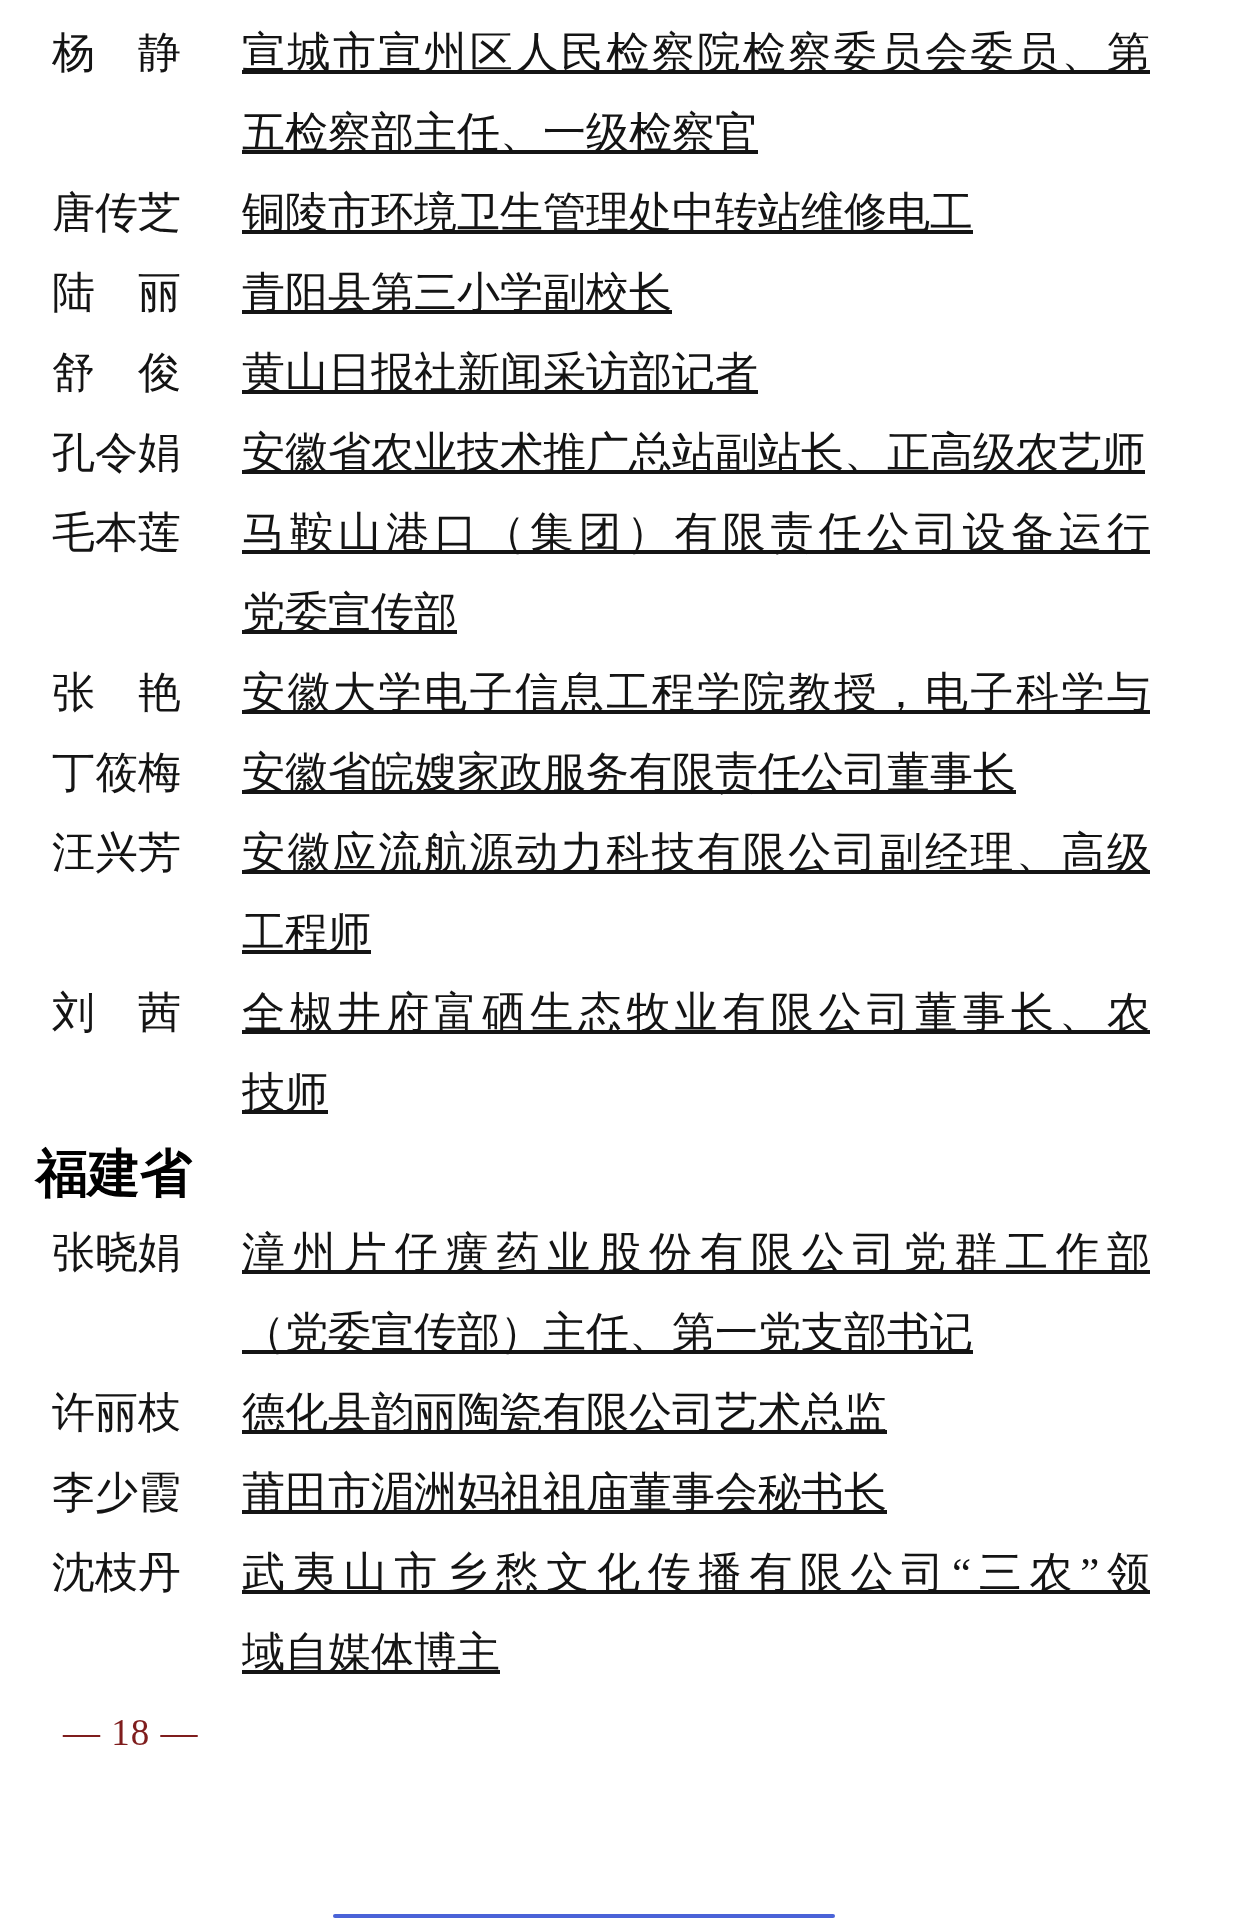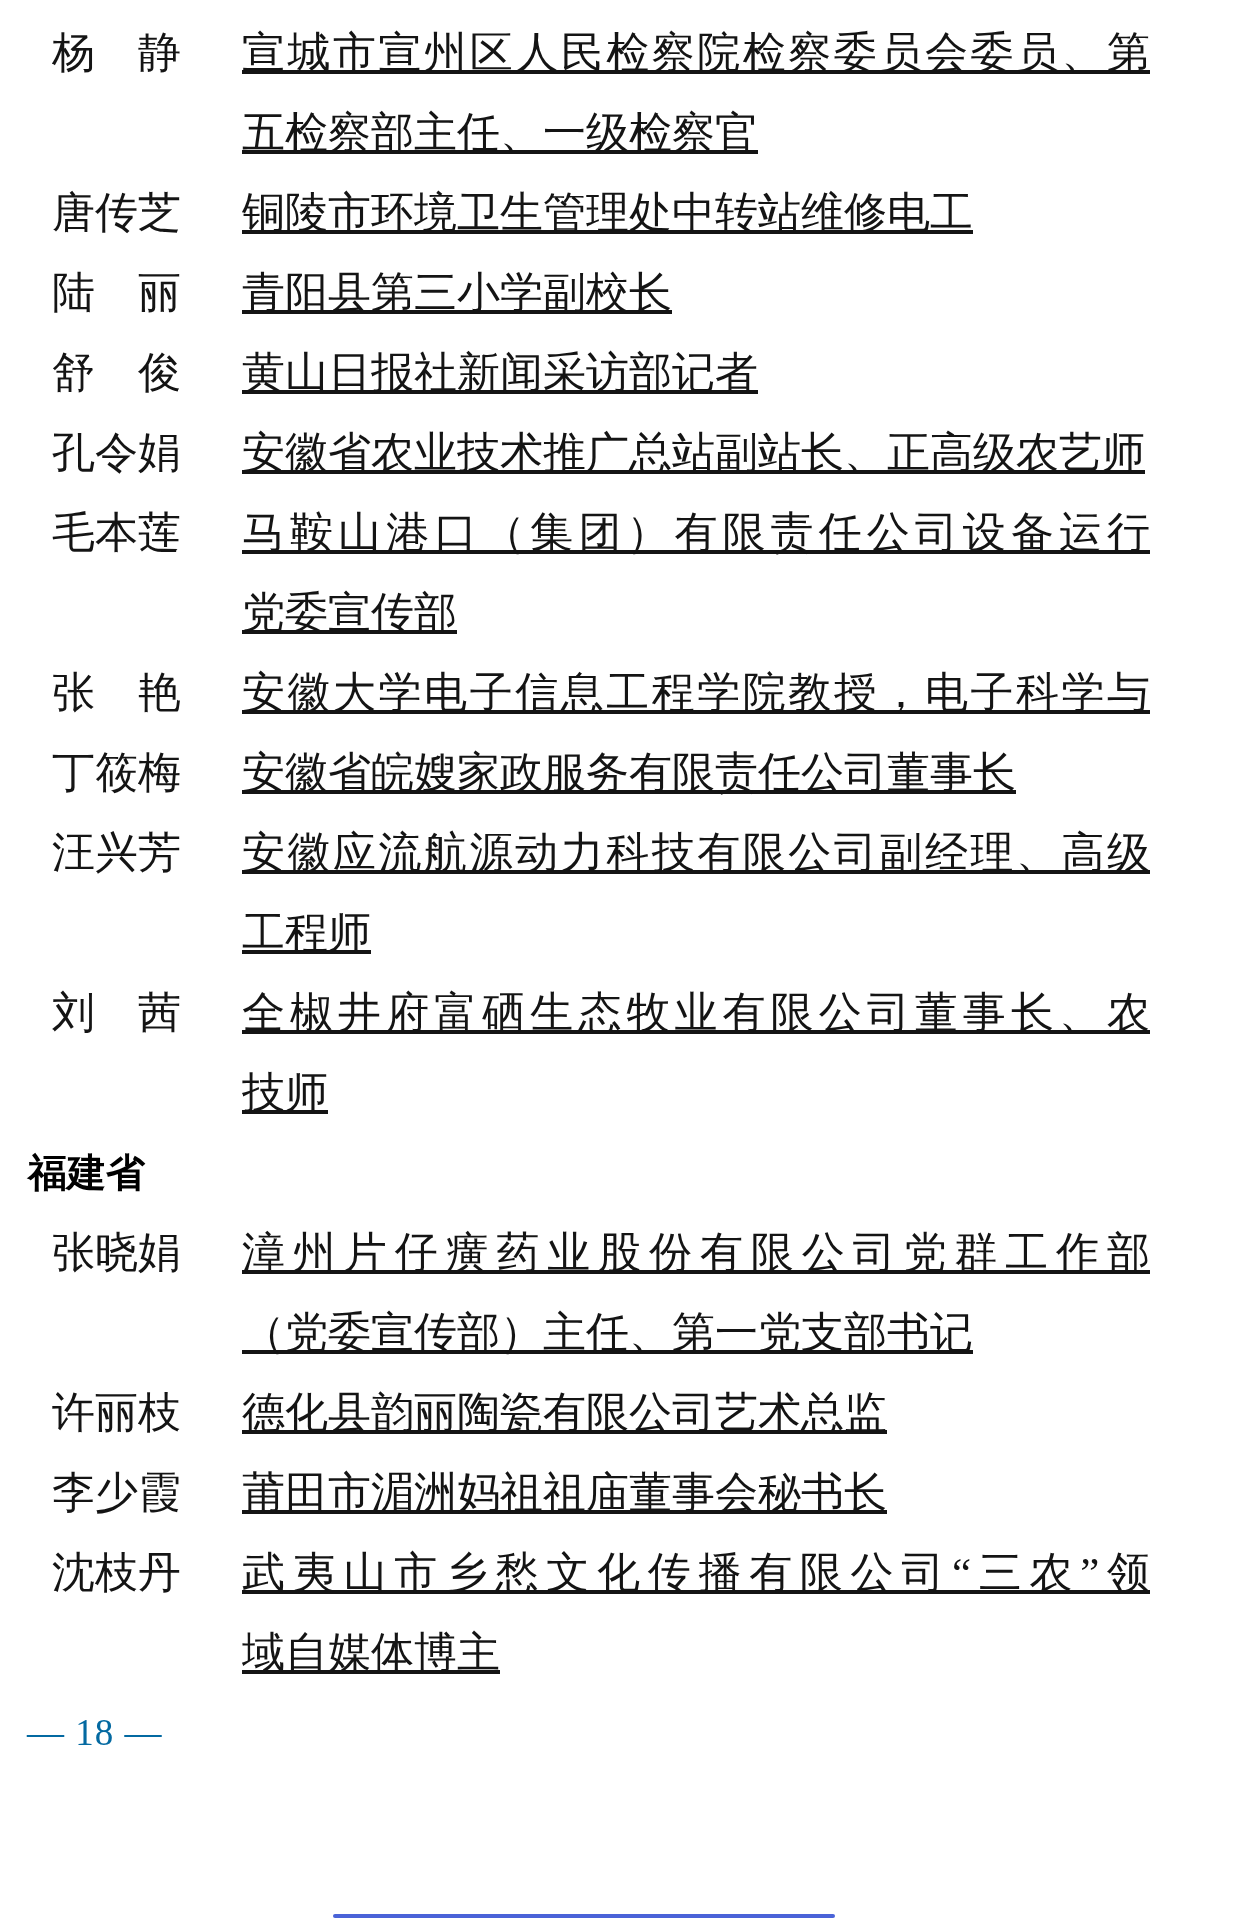--- a/index.html
+++ b/index.html
@@ -36,31 +36,31 @@
   .occ-line {
     text-align: justify;
     text-align-last: justify;
     text-decoration: underline;
   }
   .occ-line.last {
     text-align: justify;
     text-align-last: left;
   }
   .section-header {
-    padding-left: 28px;
+    padding-left: 36px;
     font-family: "Liberation Sans", "DejaVu Sans", sans-serif;
     font-weight: 700;
-    font-size: 39px;
+    font-size: 52px;
     color: #000000;
   }
   .page-number {
-    padding-left: 27px;
+    padding-left: 63px;
     font-size: 37px;
     letter-spacing: 1px;
-    color: #0369a1;
+    color: #7f1d1d;
   }
   .footer-accent {
     position: absolute;
     left: 333px;
     top: 1914px;
     width: 502px;
     height: 4px;
     border-radius: 2px;
   }
 </style>

